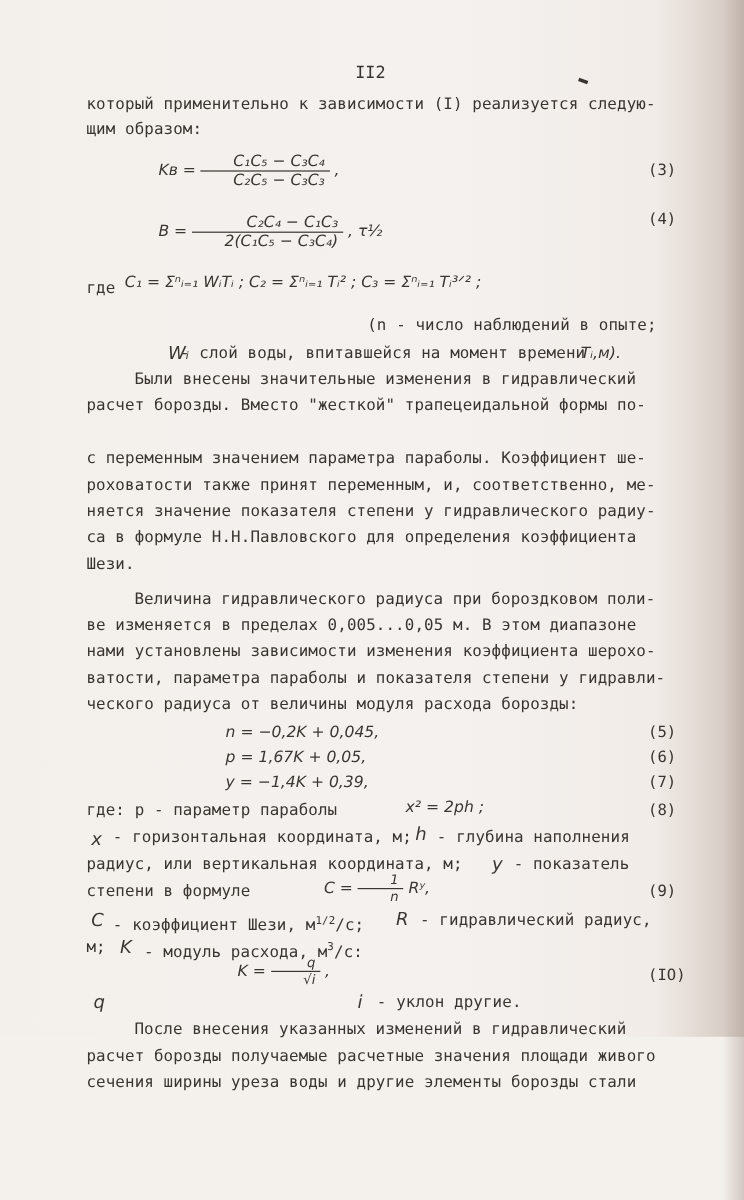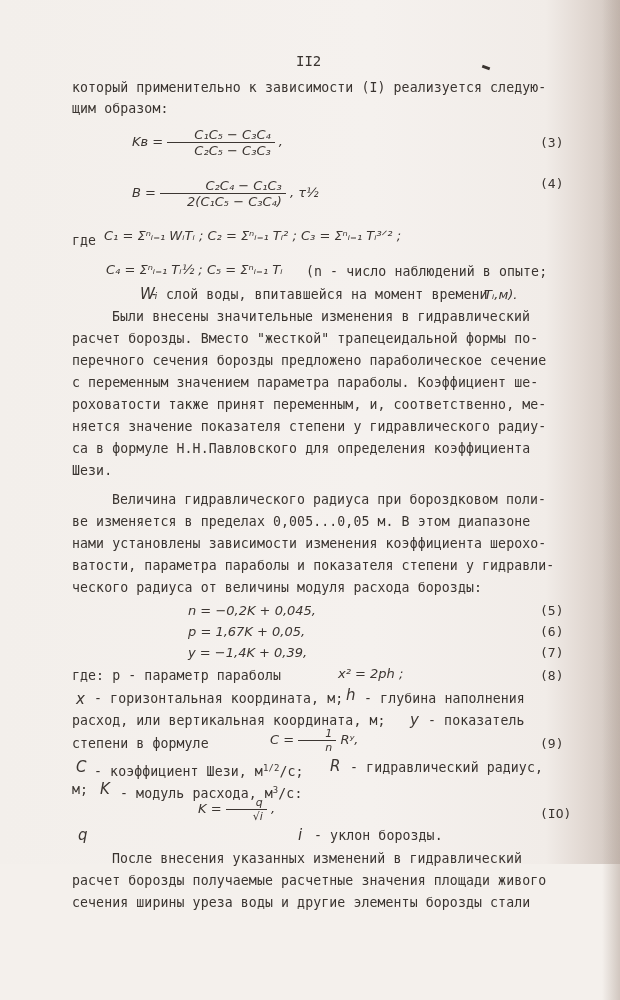--- a/index.html
+++ b/index.html
@@ -63,29 +63,27 @@
     <span class="frac">
       <span class="num">C₂C₄ − C₁C₃</span>
       <span class="den">2(C₁C₅ − C₃C₄)</span>
     </span>
     <span>, τ½</span>
   </div>
   <div class="eqnum" style="top:176px">(4)</div>
 
   <div class="line" style="top:233px">где</div>
   <div class="math" style="left:104px; top:228px;">C₁ = Σⁿᵢ₌₁ WᵢTᵢ ;  C₂ = Σⁿᵢ₌₁ Tᵢ² ;  C₃ = Σⁿᵢ₌₁ Tᵢ³ᐟ² ;</div>
-  <div class="math" style="left:106px; top:262px;">C₄ = Σⁿᵢ₌₁ Tᵢ½ ;  C₅ = Σⁿᵢ₌₁ Tᵢ</div>
   <div class="line" style="left:306px; top:264px">(n - число наблюдений в опыте;</div>
   <div class="math" style="left:140px; top:285px; font-size:15px;">Wᵢ</div>
   <div class="line" style="left:150px; top:287px">- слой воды, впитавшейся на момент времени</div>
   <div class="math" style="left:484px; top:287px;">Tᵢ,м).</div>
 
   <div class="line indent" style="top:309px">Были внесены значительные изменения в гидравлический</div>
   <div class="line" style="top:331px">расчет борозды. Вместо "жесткой" трапецеидальной формы по-</div>
-  <div class="line" style="top:353px">перечного сечения борозды предложено параболическое сечение</div>
   <div class="line" style="top:375px">с переменным значением параметра параболы. Коэффициент ше-</div>
   <div class="line" style="top:397px">роховатости также принят переменным, и, соответственно, ме-</div>
   <div class="line" style="top:419px">няется значение показателя степени у гидравлического радиу-</div>
   <div class="line" style="top:441px">са в формуле Н.Н.Павловского для определения коэффициента</div>
   <div class="line" style="top:463px">Шези.</div>
 
   <div class="line indent" style="top:492px">Величина гидравлического радиуса при бороздковом поли-</div>
   <div class="line" style="top:514px">ве изменяется в пределах 0,005...0,05 м. В этом диапазоне</div>
   <div class="line" style="top:536px">нами установлены зависимости изменения коэффициента шерохо-</div>
   <div class="line" style="top:558px">ватости, параметра параболы и показателя степени у гидравли-</div>
@@ -100,21 +98,21 @@
 
   <div class="line" style="top:668px">где: p - параметр параболы</div>
   <div class="math" style="left:338px; top:666px;">x² = 2ph ;</div>
   <div class="eqnum" style="top:668px">(8)</div>
 
   <div class="math" style="left:76px; top:690px; font-size:15px;">x</div>
   <div class="line" style="left:86px; top:691px"> - горизонтальная координата, м;</div>
   <div class="math" style="left:346px; top:686px; font-size:15px;">h</div>
   <div class="line" style="left:356px; top:691px"> - глубина наполнения</div>
 
-  <div class="line" style="top:713px">расход, или вертикальная координата, м;</div>
+  <div class="line" style="top:713px">радиус, или вертикальная координата, м;</div>
   <div class="math" style="left:410px; top:711px; font-size:15px;">y</div>
   <div class="line" style="left:420px; top:713px"> - показатель</div>
 
   <div class="line" style="top:736px">степени в формуле</div>
   <div class="math" style="left:270px; top:727px;">
     <span>C =</span>
     <span class="frac small">
       <span class="num">1</span>
       <span class="den">n</span>
     </span>
@@ -136,19 +134,19 @@
     <span class="frac small">
       <span class="num">q</span>
       <span class="den">√i</span>
     </span>
     <span>,</span>
   </div>
   <div class="eqnum" style="top:806px">(IO)</div>
 
   <div class="math" style="left:78px; top:826px; font-size:15px;">q</div>
   <div class="math" style="left:298px; top:826px; font-size:15px;">i</div>
-  <div class="line" style="left:306px; top:828px"> - уклон борозды.</div>
+  <div class="line" style="left:306px; top:828px"> - уклон другие.</div>
 
   <div class="line indent" style="top:851px">После внесения указанных изменений в гидравлический</div>
   <div class="line" style="top:873px">расчет борозды получаемые расчетные значения площади живого</div>
   <div class="line" style="top:895px">сечения ширины уреза воды и другие элементы борозды стали</div>
 
 </div>
 
 </body></html>

